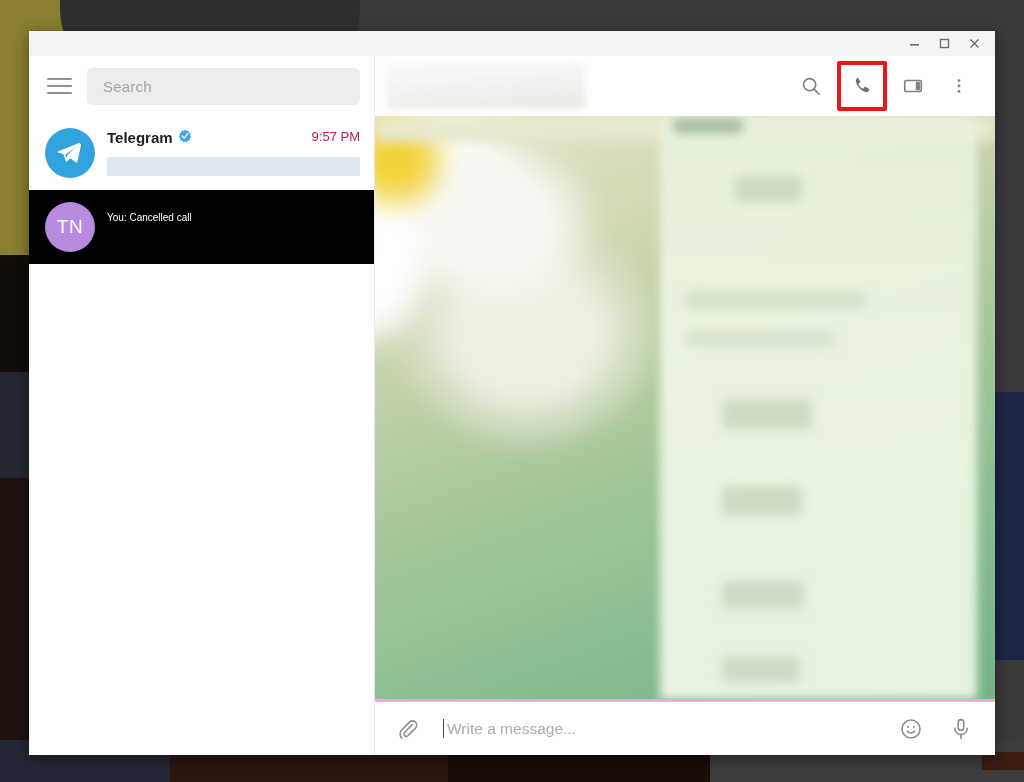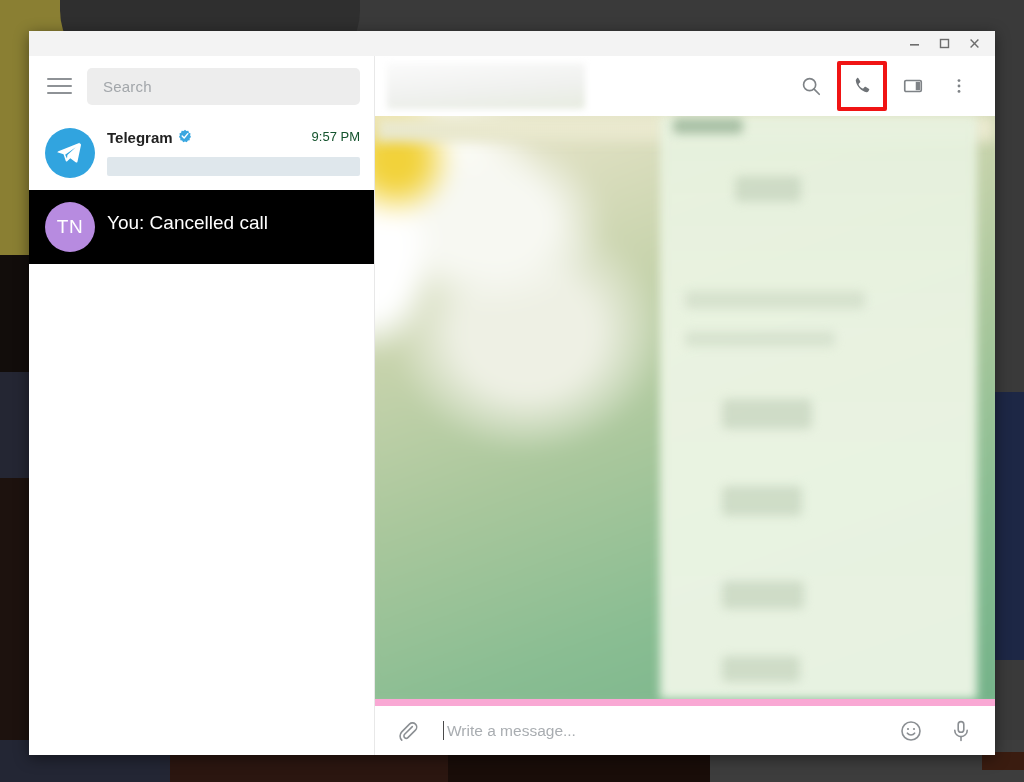--- a/index.html
+++ b/index.html
@@ -200,31 +200,31 @@
     color: #222;
     white-space: nowrap;
   }
   .verified-badge {
     display: inline-flex;
     margin-left: 5px;
   }
   .chat-time {
     margin-left: auto;
     font-size: 13px;
-    color: #14532d;
+    color: #be185d;
     display: flex;
     align-items: center;
     gap: 4px;
     white-space: nowrap;
   }
   .chat-row.active .chat-time { color: #ffffff; }
 
   .chat-line-2 {
     margin-top: 9px;
-    font-size: 19px;
+    font-size: 10px;
     color: #ffffff;
   }
   
   .redact {
     display: block;
     border-radius: 2px;
   }
   #redact-telegram-msg {
     height: 19px; width: 100%;
     background: #dfe7ec;
@@ -337,21 +337,21 @@
   #bubble-3 { left: 50%; top: 215px; width: 150px; height: 16px; background: rgba(200,214,192,0.5); }
   #bubble-4 { left: 56%; top: 283px; width: 90px; height: 30px; }
   #bubble-5 { left: 56%; top: 370px; width: 80px; height: 30px; }
   #bubble-6 { left: 56%; top: 465px; width: 82px; height: 28px; }
   #bubble-7 { left: 56%; top: 540px; width: 78px; height: 26px; }
 
   
   #composer {
     height: 56px;
     background: #ffffff;
-    border-top: 7px solid #f9a8d4;
+    border-top: 3px solid #f9a8d4;
     display: flex;
     align-items: center;
     padding: 0 16px 0 14px;
     gap: 10px;
     flex: 0 0 auto;
     position: relative;
     z-index: 3;
   }
   #attach-button, #emoji-button, #mic-button {
     width: 36px; height: 36px;

